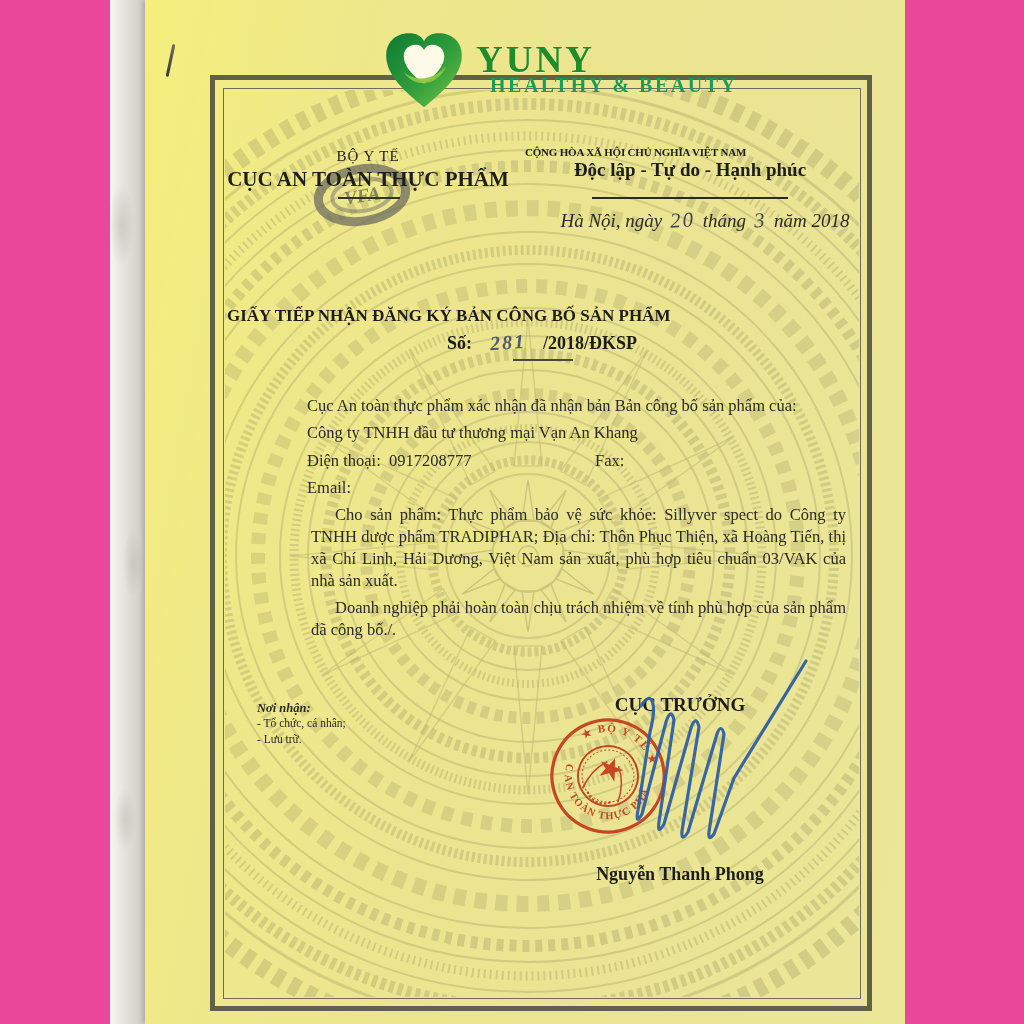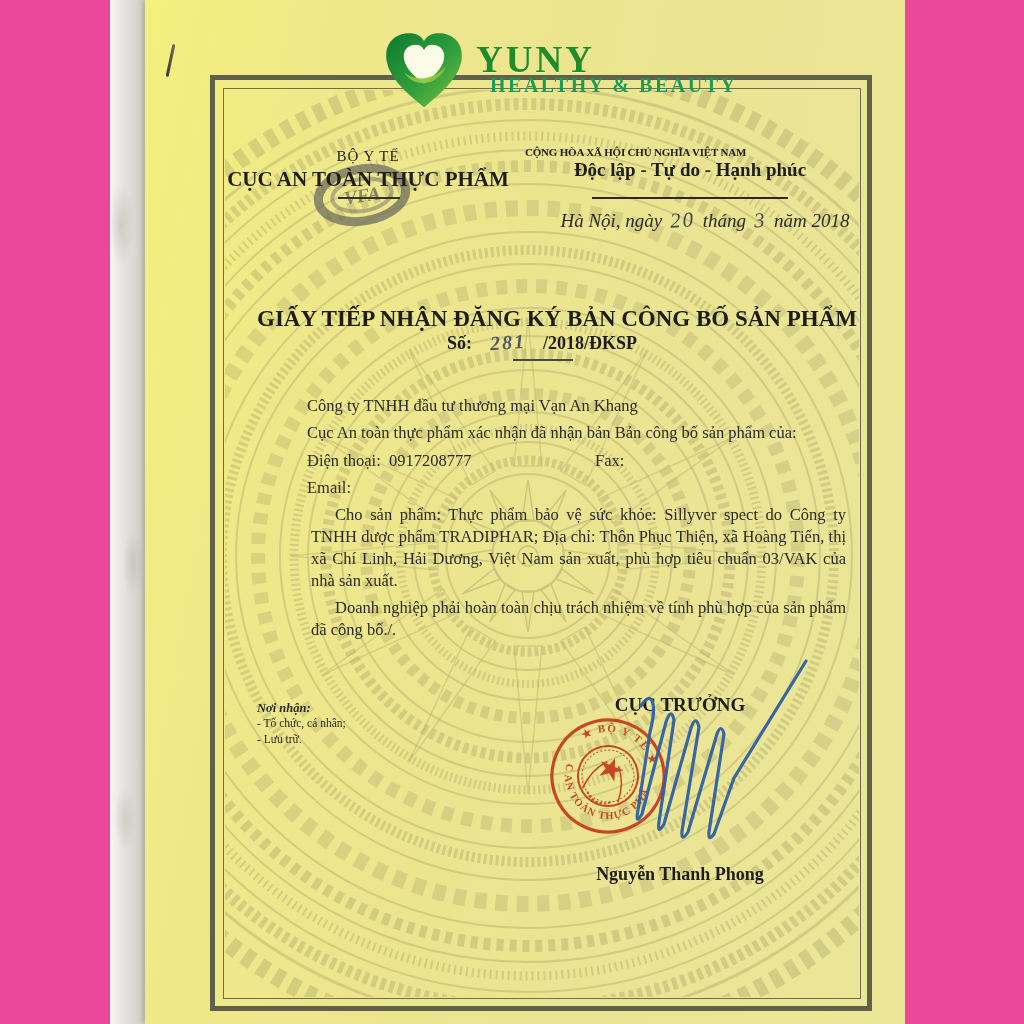--- a/index.html
+++ b/index.html
@@ -33,21 +33,21 @@
   .agency{left:63px;top:167px;width:320px;text-align:center;font-size:21px;font-weight:bold;color:#1e1d17;}
   .agency-line{left:193px;top:197px;width:62px;height:1.5px;background:#35342c;}
   .vfa-svg{position:absolute;left:160px;top:156px;width:115px;height:78px;z-index:2;opacity:.85;}
   .country{left:380px;top:146px;width:330px;font-size:11px;font-weight:bold;color:#1e1d17;letter-spacing:-.2px;}
   .motto{left:380px;top:159px;width:330px;text-align:center;font-size:19px;font-weight:bold;color:#1e1d17;}
   .motto-line{left:447px;top:197px;width:196px;height:1.5px;background:#2a2922;}
   .dateline{left:400px;top:208px;width:320px;text-align:center;font-size:19px;font-style:italic;color:#2b2a26;}
   .hand{font-style:italic;color:#474653;display:inline-block;transform:rotate(-4deg);
         font-size:21px;letter-spacing:2px;padding:0 3px;}
   
-  .doc-title{left:82px;top:306px;width:630px;text-align:right;font-size:23px;font-weight:bold;color:#1d1c16;}
+  .doc-title{left:82px;top:306px;width:630px;text-align:left;font-size:17px;font-weight:bold;color:#1d1c16;}
   .doc-number{left:82px;top:331px;width:630px;text-align:center;font-size:18px;font-weight:bold;color:#1d1c16;}
   .doc-number .hand{font-size:20px;color:#565b68;margin:0 10px;}
   .num-line{left:368px;top:359px;width:60px;height:1.5px;background:#4a4940;}
   
   .body-block{left:138px;top:395px;width:563px;font-size:16.5px;line-height:21.8px;color:#2b2a24;}
   .body-block p{margin:0 0 5.5px 0;text-indent:24px;}
   .just{text-align:justify;padding-left:28px;}
   .faxpos{position:absolute;left:288px;top:0;}
   .phone-row{position:relative;}
   
@@ -175,22 +175,22 @@
 
     <div class="z doc-title">GIẤY TIẾP NHẬN ĐĂNG KÝ BẢN CÔNG BỐ SẢN PHẨM</div>
     <div class="z doc-number">
       <span>Số:</span>
       <span class="hand">281</span>
       <span>/2018/ĐKSP</span>
     </div>
     <div class="z num-line"></div>
 
     <div class="z body-block">
+      <p>Cục An toàn thực phẩm xác nhận đã nhận bản Bản công bố sản phẩm của:</p>
       <p>Công ty TNHH đầu tư thương mại Vạn An Khang</p>
-      <p>Cục An toàn thực phẩm xác nhận đã nhận bản Bản công bố sản phẩm của:</p>
       <p class="phone-row"><span>Điện thoại:</span>&nbsp;&nbsp;<span>0917208777</span><span class="faxpos">Fax:</span></p>
       <p>Email:</p>
       <p class="just">Cho sản phẩm: Thực phẩm bảo vệ sức khỏe: Sillyver spect do Công ty TNHH dược phẩm TRADIPHAR; Địa chỉ: Thôn Phục Thiện, xã Hoàng Tiến, thị xã Chí Linh, Hải Dương, Việt Nam sản xuất, phù hợp tiêu chuẩn 03/VAK của nhà sản xuất.</p>
       <p class="just">Doanh nghiệp phải hoàn toàn chịu trách nhiệm về tính phù hợp của sản phẩm đã công bố./.</p>
     </div>
 
     <div class="z recipients">
       <div class="rec-label">Nơi nhận:</div>
       <div class="rec-item">- Tổ chức, cá nhân;</div>
       <div class="rec-item">- Lưu trữ.</div>

